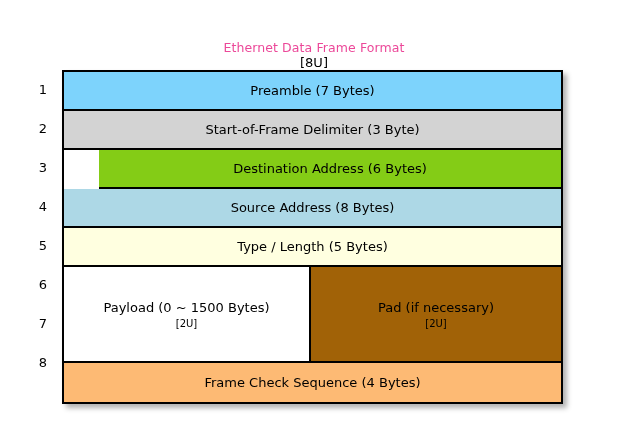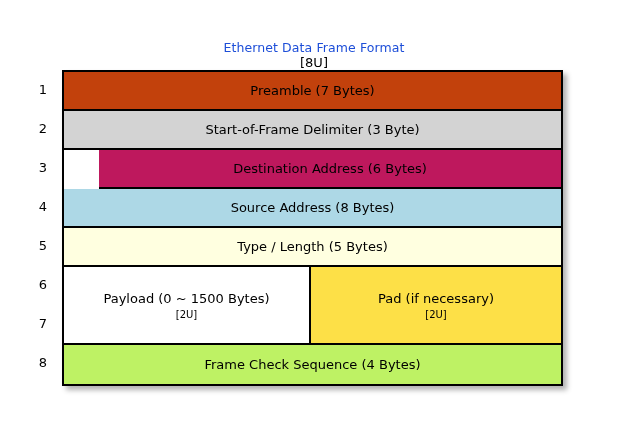--- a/index.html
+++ b/index.html
@@ -29,21 +29,21 @@
     left: 0;
     top: 40px;
     width: 628px;
     text-align: center;
     line-height: 15px;
   }
   .title-main {
     display: block;
     font-size: 12.5px;
     letter-spacing: 0.1px;
-    color: #1d4ed8;
+    color: #ec4899;
   }
   .title-sub {
     display: block;
     font-size: 13px;
     color: #000;
   }
 
   
   .frame-table {
     position: absolute;
@@ -62,21 +62,21 @@
     border-bottom: 2px solid #000000;
     box-sizing: border-box;
     display: flex;
     align-items: center;
     justify-content: center;
   }
   .frame-row:last-child {
     border-bottom: none;
   }
   .frame-row.tall {
-    height: 78px;
+    height: 96px;
   }
 
   .cell-label {
     font-size: 13px;
     line-height: 16px;
     text-align: center;
     color: #000;
     white-space: nowrap;
   }
   .cell-sub {
@@ -137,53 +137,53 @@
     <div class="row-number">3</div>
     <div class="row-number">4</div>
     <div class="row-number">5</div>
     <div class="row-number">6</div>
     <div class="row-number">7</div>
     <div class="row-number">8</div>
   </div>
 
   <div class="frame-table">
 
-    <div class="frame-row" style="background-color: #c2410c;">
+    <div class="frame-row" style="background-color: #7dd3fc;">
       <span class="cell-label">Preamble (7 Bytes)</span>
     </div>
 
     <div class="frame-row" style="background-color: rgb(211, 211, 211);">
       <span class="cell-label">Start-of-Frame Delimiter (3 Byte)</span>
     </div>
 
-    <div class="frame-row" style="background-color: #be185d; margin-left: 35px;">
+    <div class="frame-row" style="background-color: #84cc16; margin-left: 35px;">
       <span class="cell-label">Destination Address (6 Bytes)</span>
     </div>
 
     <div class="frame-row" style="background-color: rgb(173, 216, 230);">
       <span class="cell-label">Source Address (8 Bytes)</span>
     </div>
 
     <div class="frame-row" style="background-color: rgb(255, 255, 224);">
       <span class="cell-label">Type / Length (5 Bytes)</span>
     </div>
 
     <div class="frame-row tall split">
       <div class="split-cell left" style="background-color: rgb(255, 255, 255);">
         <div>
           <span class="cell-label">Payload (0 ~ 1500 Bytes)</span>
           <span class="cell-sub">[2U]</span>
         </div>
       </div>
-      <div class="split-cell right" style="background-color: #fde047; justify-content: center;">
+      <div class="split-cell right" style="background-color: #a16207; justify-content: center;">
         <div>
           <span class="cell-label">Pad (if necessary)</span>
           <span class="cell-sub">[2U]</span>
         </div>
       </div>
     </div>
 
-    <div class="frame-row" style="background-color: #bef264;">
+    <div class="frame-row" style="background-color: #fdba74;">
       <span class="cell-label">Frame Check Sequence (4 Bytes)</span>
     </div>
 
   </div>
 </div>
 
 </body></html>

